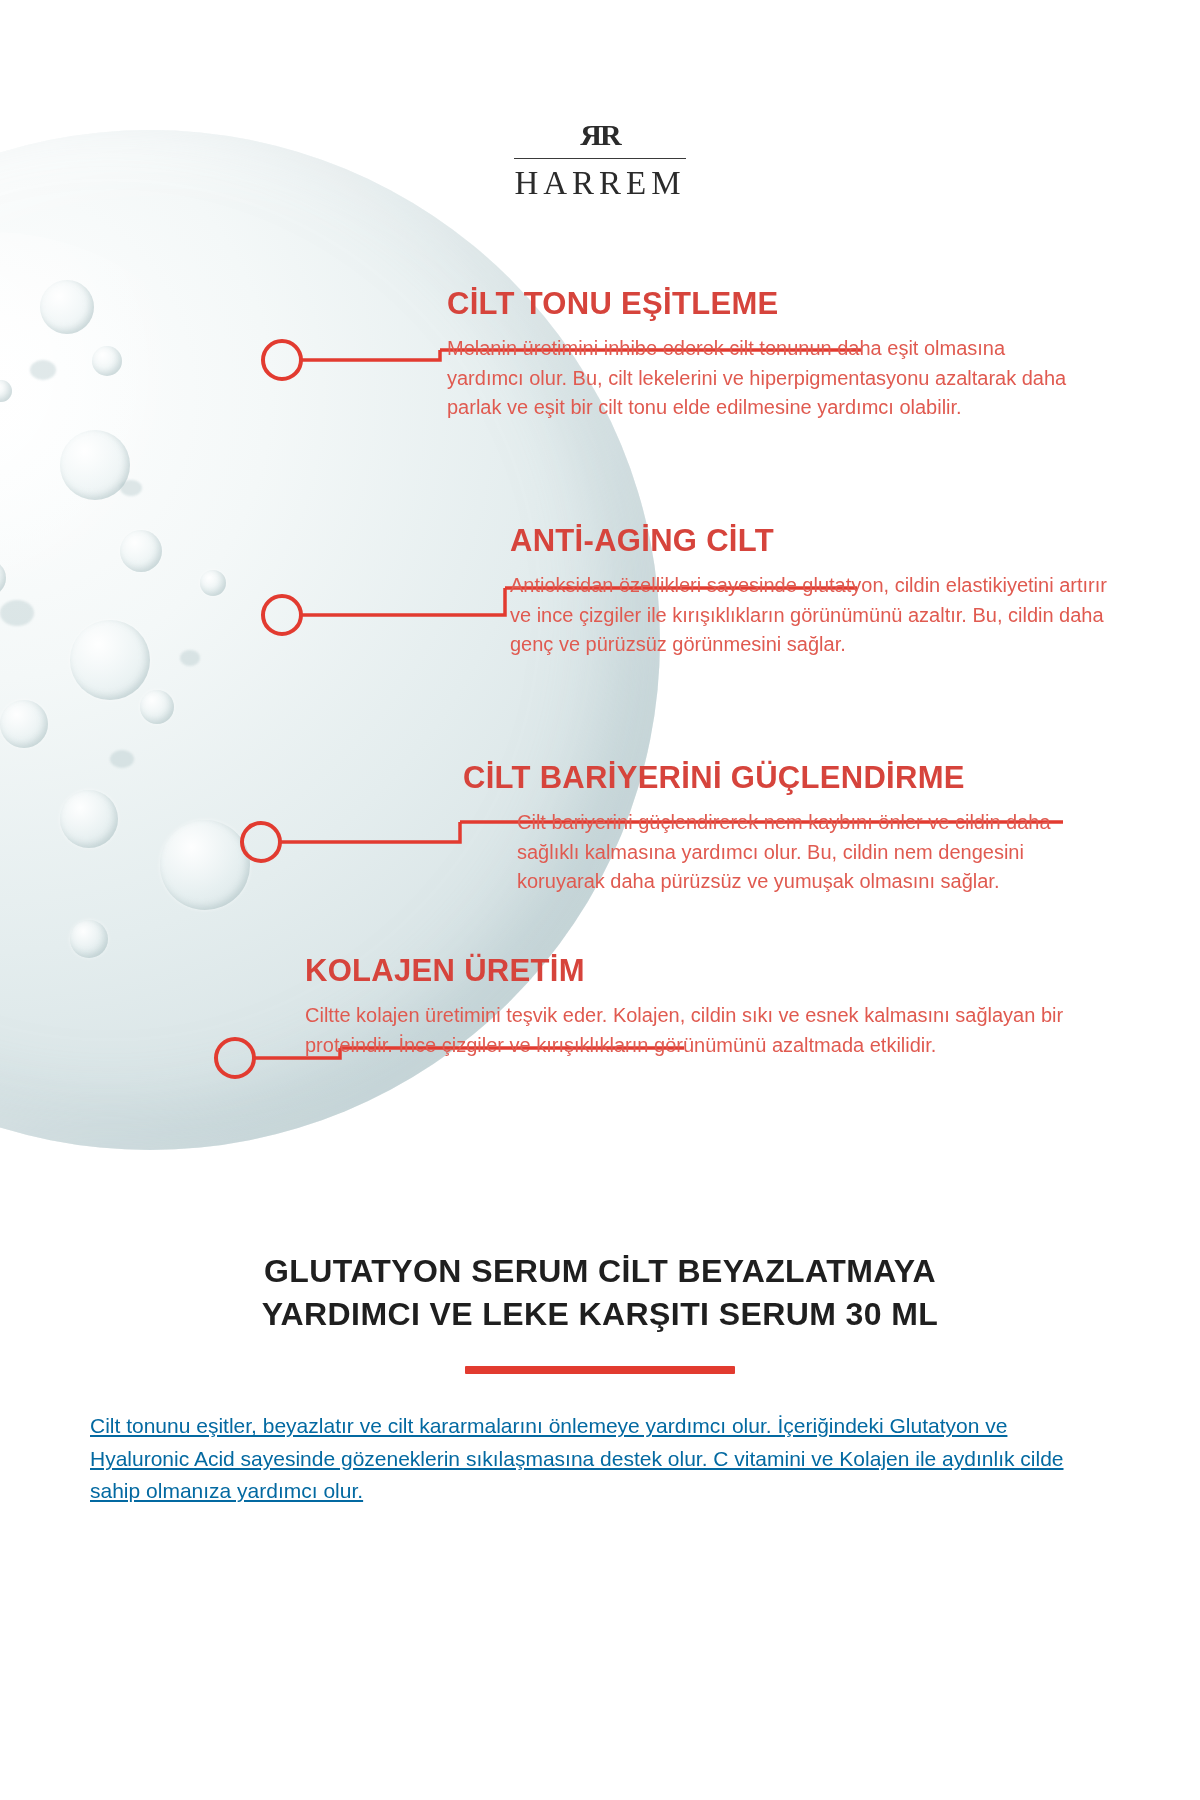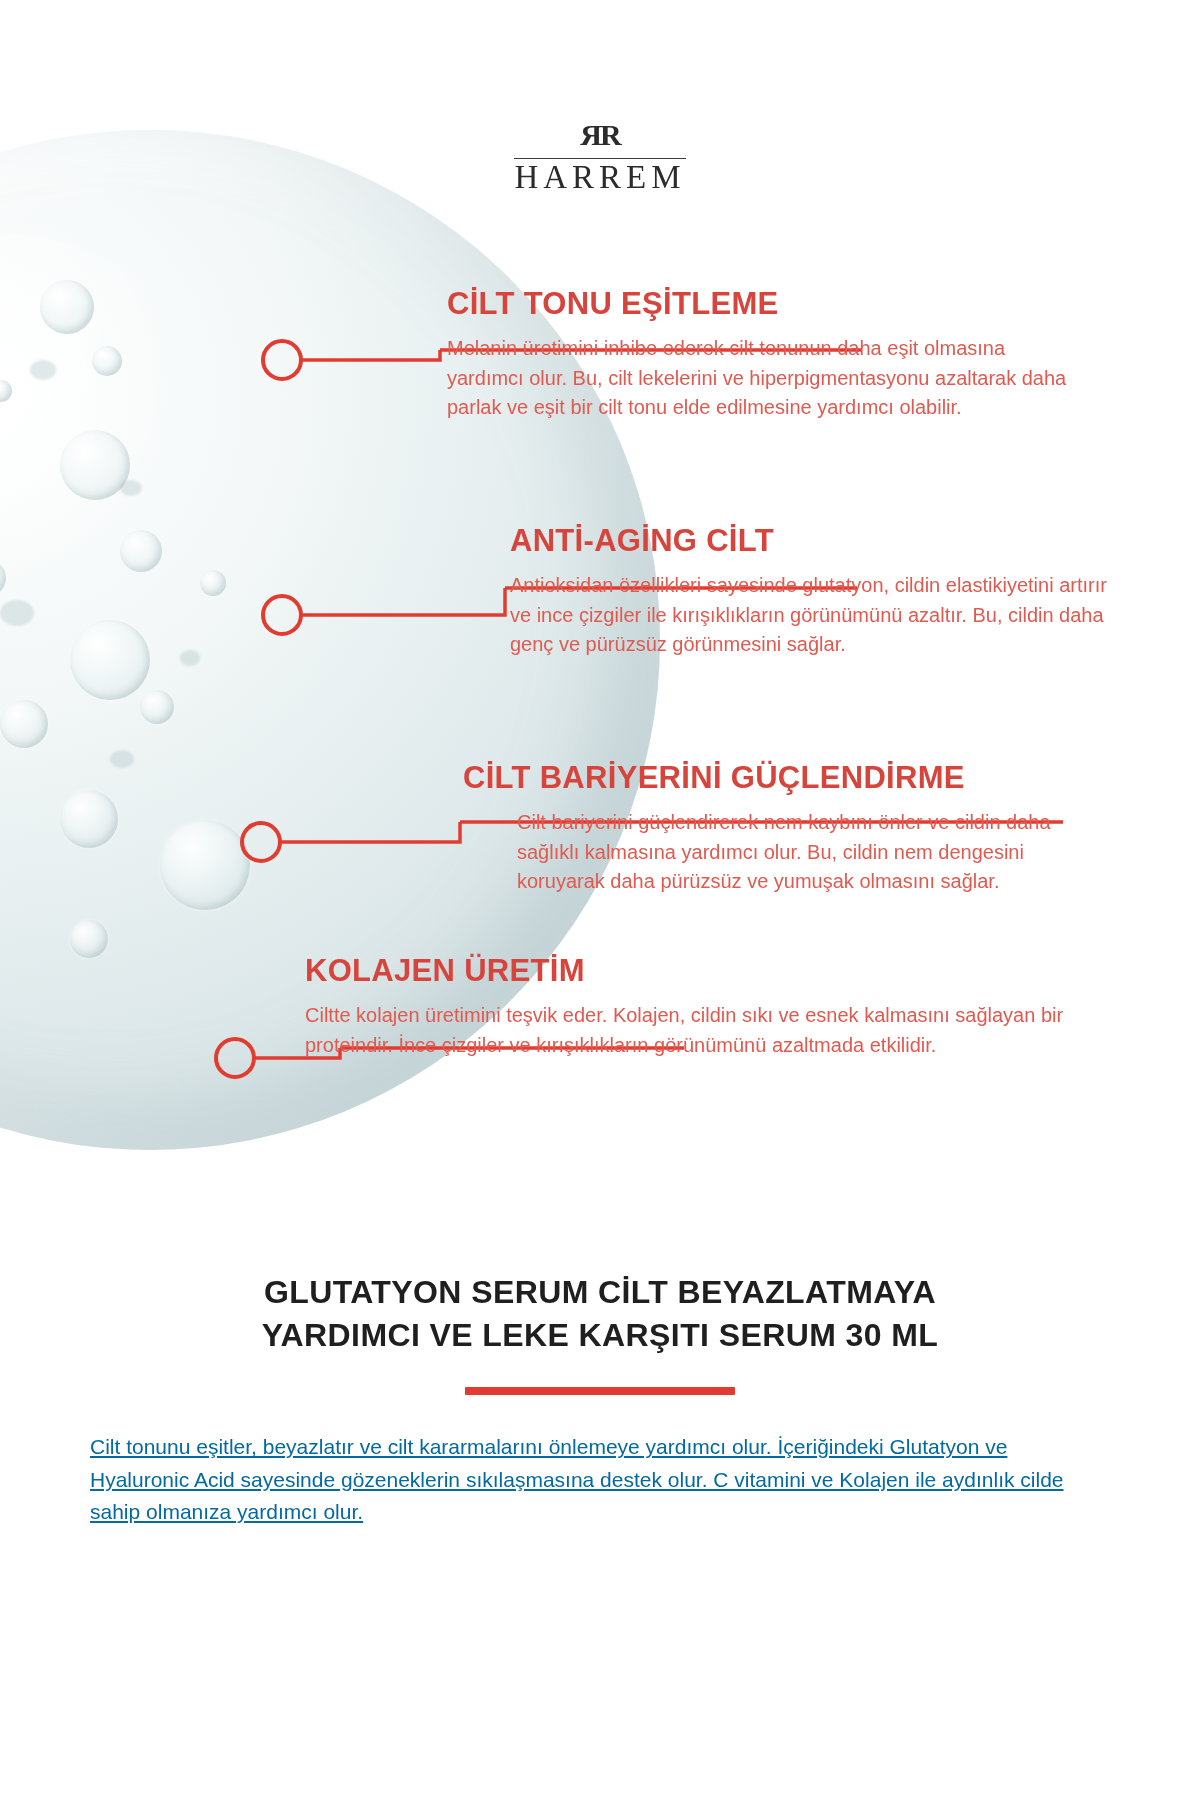--- a/index.html
+++ b/index.html
@@ -73,20 +73,21 @@
     line-height: 1;
     font-weight: 700;
   }
   .logo-name {
     font-family: "Liberation Serif", serif;
     font-size: 33px;
     letter-spacing: 5px;
     margin-top: 8px;
     border-top: 1px solid #3a3a3a;
     display: inline-block;
+    padding-top: 6px;
   }
 
   
   .features {
     position: absolute;
     left: 0;
     top: 286px;
     width: 1200px;
   }
   .feature {
@@ -126,21 +127,20 @@
     pointer-events: none;
   }
 
   
   .product {
     position: absolute;
     left: 0;
     top: 1250px;
     width: 1200px;
     text-align: center;
-    margin-top: 21px;
   }
   .product h1 {
     margin: 0 auto;
     width: 800px;
     font-size: 32px;
     line-height: 1.35;
     font-weight: 700;
     letter-spacing: 0.4px;
     color: #1f1f1f;
   }

